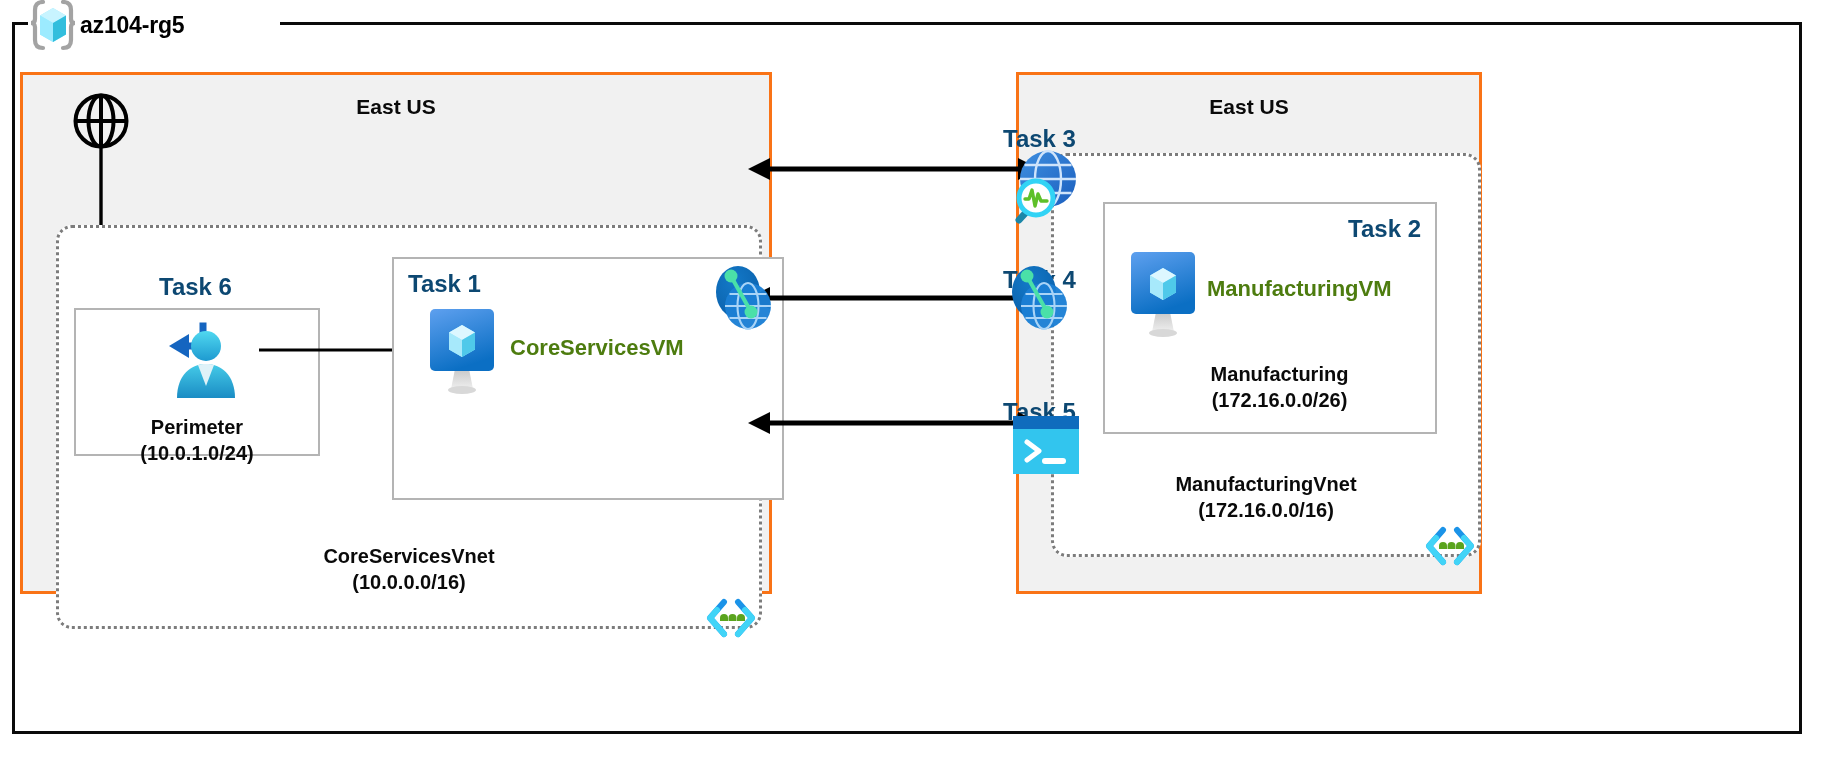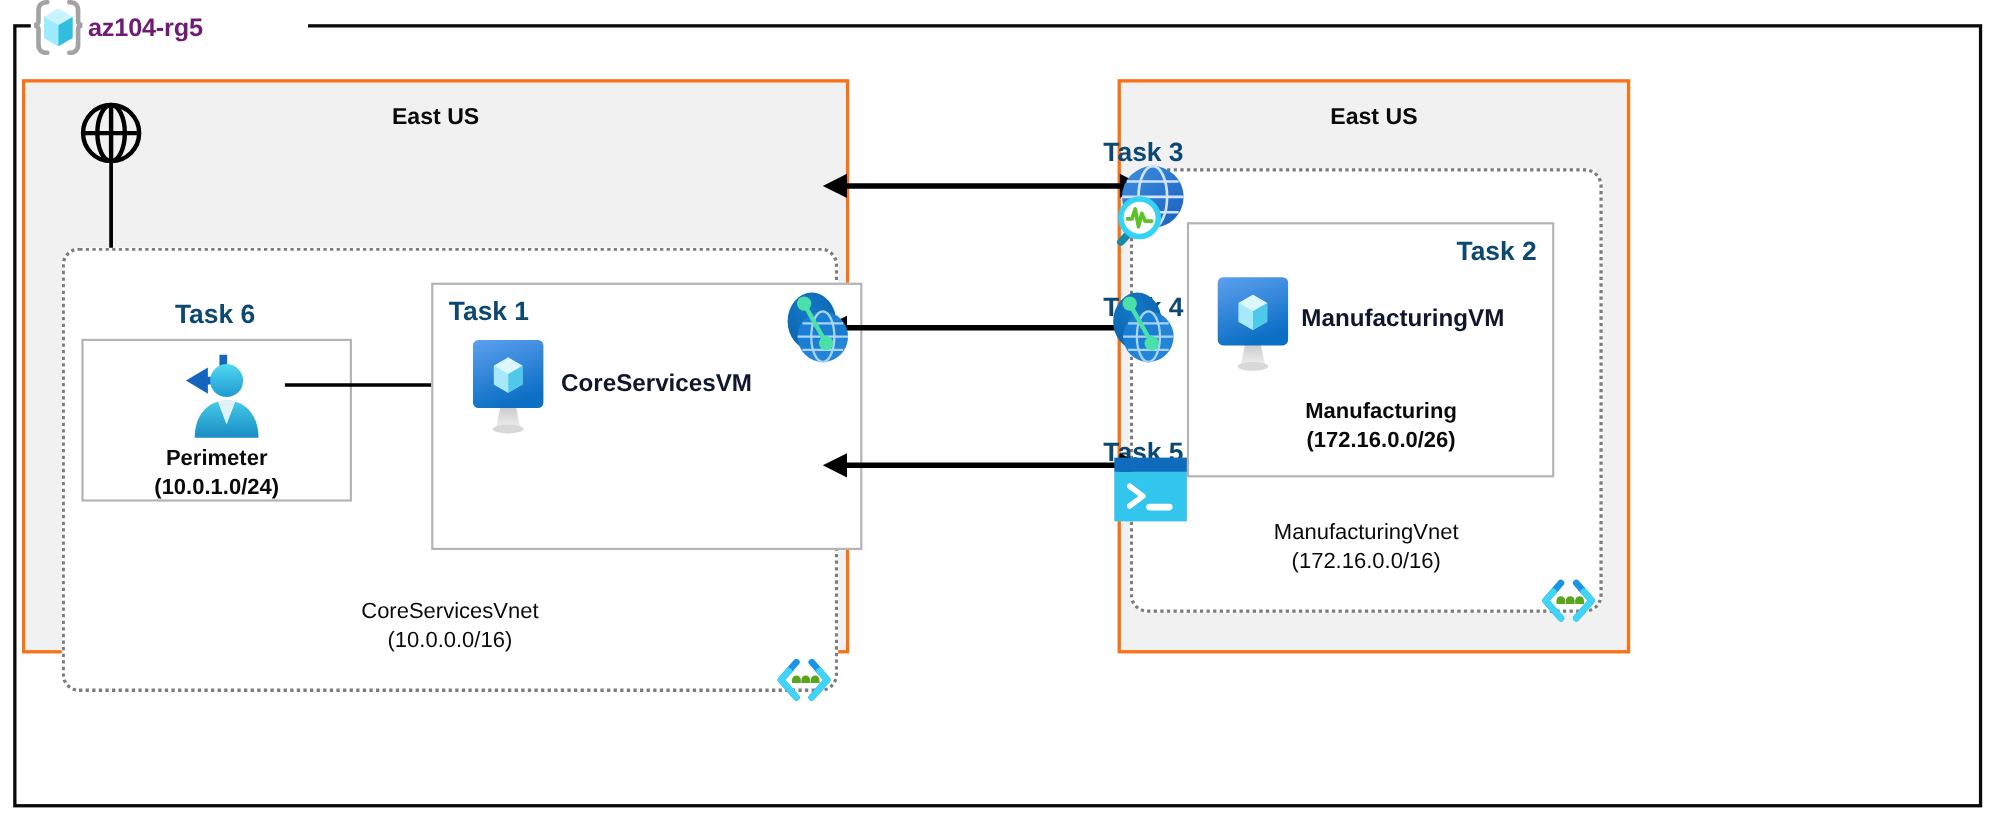--- a/index.html
+++ b/index.html
@@ -22,21 +22,21 @@
   .rg-title-mask {
     position: absolute; left: 28px; top: 4px;
     width: 252px; height: 40px;
     background: #ffffff;
   }
   .rg-title {
     position: absolute; left: 30px; top: 6px;
     height: 38px; display: flex; align-items: center; gap: 4px;
   }
   .rg-label {
-    font-size: 23px; font-weight: bold; color: #701a75;
+    font-size: 23px; font-weight: bold; color: #000000;
     letter-spacing: -0.2px; white-space: nowrap;
   }
 
   
   .rg-icon { width: 46px; height: 52px; position: relative; flex: 0 0 auto; }
 
   
   .region {
     position: absolute;
     background: #f1f1f1;
@@ -53,21 +53,21 @@
   .vnet {
     position: absolute;
     background: #ffffff;
     border: 3px dotted #7c7c7c;
     border-radius: 16px;
   }
   #vnet-core { left: 33px;  top: 150px; width: 706px; height: 404px; }
   #vnet-mfg  { left: 1034px; top: 150px; width: 430px; height: 404px; }
   .vnet-label {
     position: absolute; left: 0; right: 0;
-    text-align: center; font-size: 20px; font-weight: normal;
+    text-align: center; font-size: 20px; font-weight: bold;
     color: #0a0a0a; line-height: 1.28; white-space: nowrap;
   }
   #vnet-core .vnet-label { top: 474px; }
   #vnet-mfg  .vnet-label { top: 474px; }
 
   
   .subnet {
     position: absolute;
     background: #ffffff;
     border: 2px solid #b4b4b4;
@@ -80,21 +80,21 @@
     position: absolute; font-size: 24px; font-weight: bold; color: #0d4872;
     white-space: nowrap;
   }
 
   .node-label {
     position: absolute; text-align: center; font-size: 20px; font-weight: bold;
     color: #0a0a0a; line-height: 1.28; white-space: nowrap; left: 0; right: 0;
   }
 
   .inline-label {
-    position: absolute; font-size: 22px; font-weight: bold; color: #0f172a;
+    position: absolute; font-size: 22px; font-weight: bold; color: #4d7c0f;
     white-space: nowrap;
   }
 
   
   .conn { position: absolute; }
 
   
   .icon-abs { position: absolute; }
   svg { display: block; overflow: visible; }
 </style>
@@ -162,21 +162,21 @@
             <path d="M44 6 L44 26 L26 26" fill="none" stroke="#1565c0" stroke-width="7" stroke-linecap="square"></path>
             <polygon points="10,26 30,14 30,38" fill="#1565c0"></polygon>
 
             <circle cx="47" cy="26" r="15" fill="url(#gPersonHead)"></circle>
 
             <path d="M18 78 C18 56 31 44 47 44 C63 44 76 56 76 78 Z" fill="url(#gPersonBody)"></path>
 
             <path d="M39 45 L47 66 L55 45 C52 43.5 42 43.5 39 45 Z" fill="#dff2f8"></path>
           </svg>
         </span>
-        <span class="node-label" style="top:95px;"><span>Perimeter</span><br><span>(10.0.1.0/24)</span></span>
+        <span class="node-label" style="top:105px;"><span>Perimeter</span><br><span>(10.0.1.0/24)</span></span>
       </div>
 
       <span class="conn" style="left:200px; top:110px;">
         <svg width="160" height="24" viewBox="0 0 160 24">
           <line x1="0" y1="12" x2="145" y2="12" stroke="#000" stroke-width="3.2"></line>
           <polygon points="159,12 141,4.5 141,19.5" fill="#000"></polygon>
         </svg>
       </span>
 
       <div class="subnet" id="subnet-core" style="left:333px; top:29px; width:392px; height:243px;">
@@ -224,21 +224,21 @@
           <path d="M21 25 a4 4 0 0 1 8 0 v3 h-8 z" fill="#5aa41e" transform="translate(4.5,-3)"></path>
           <path d="M21 25 a4 4 0 0 1 8 0 v3 h-8 z" fill="#5aa41e" transform="translate(13,-3)"></path>
         </svg>
       </span>
     </div>
   </div>
 
   <div class="region" id="region-right">
     <div class="region-title">East US</div>
 
-    <div class="vnet" id="vnet-mfg" style="left:8px; top:78px; width:430px; height:404px;">
+    <div class="vnet" id="vnet-mfg" style="left:32px; top:78px; width:430px; height:404px;">
 
       <div class="subnet" id="subnet-mfg" style="left:49px; top:46px; width:334px; height:232px;">
         <span class="task-tag" style="right:14px; top:11px;">Task 2</span>
 
         <span class="icon-abs" style="left:24px; top:46px;">
           <svg width="68" height="88" viewBox="0 0 68 88">
             <defs>
               <linearGradient id="gVm2" x1="0" y1="0" x2="0.35" y2="1">
                 <stop offset="0" stop-color="#5ea0ef"></stop>
                   <stop offset="1" stop-color="#0b6fc4"></stop>

